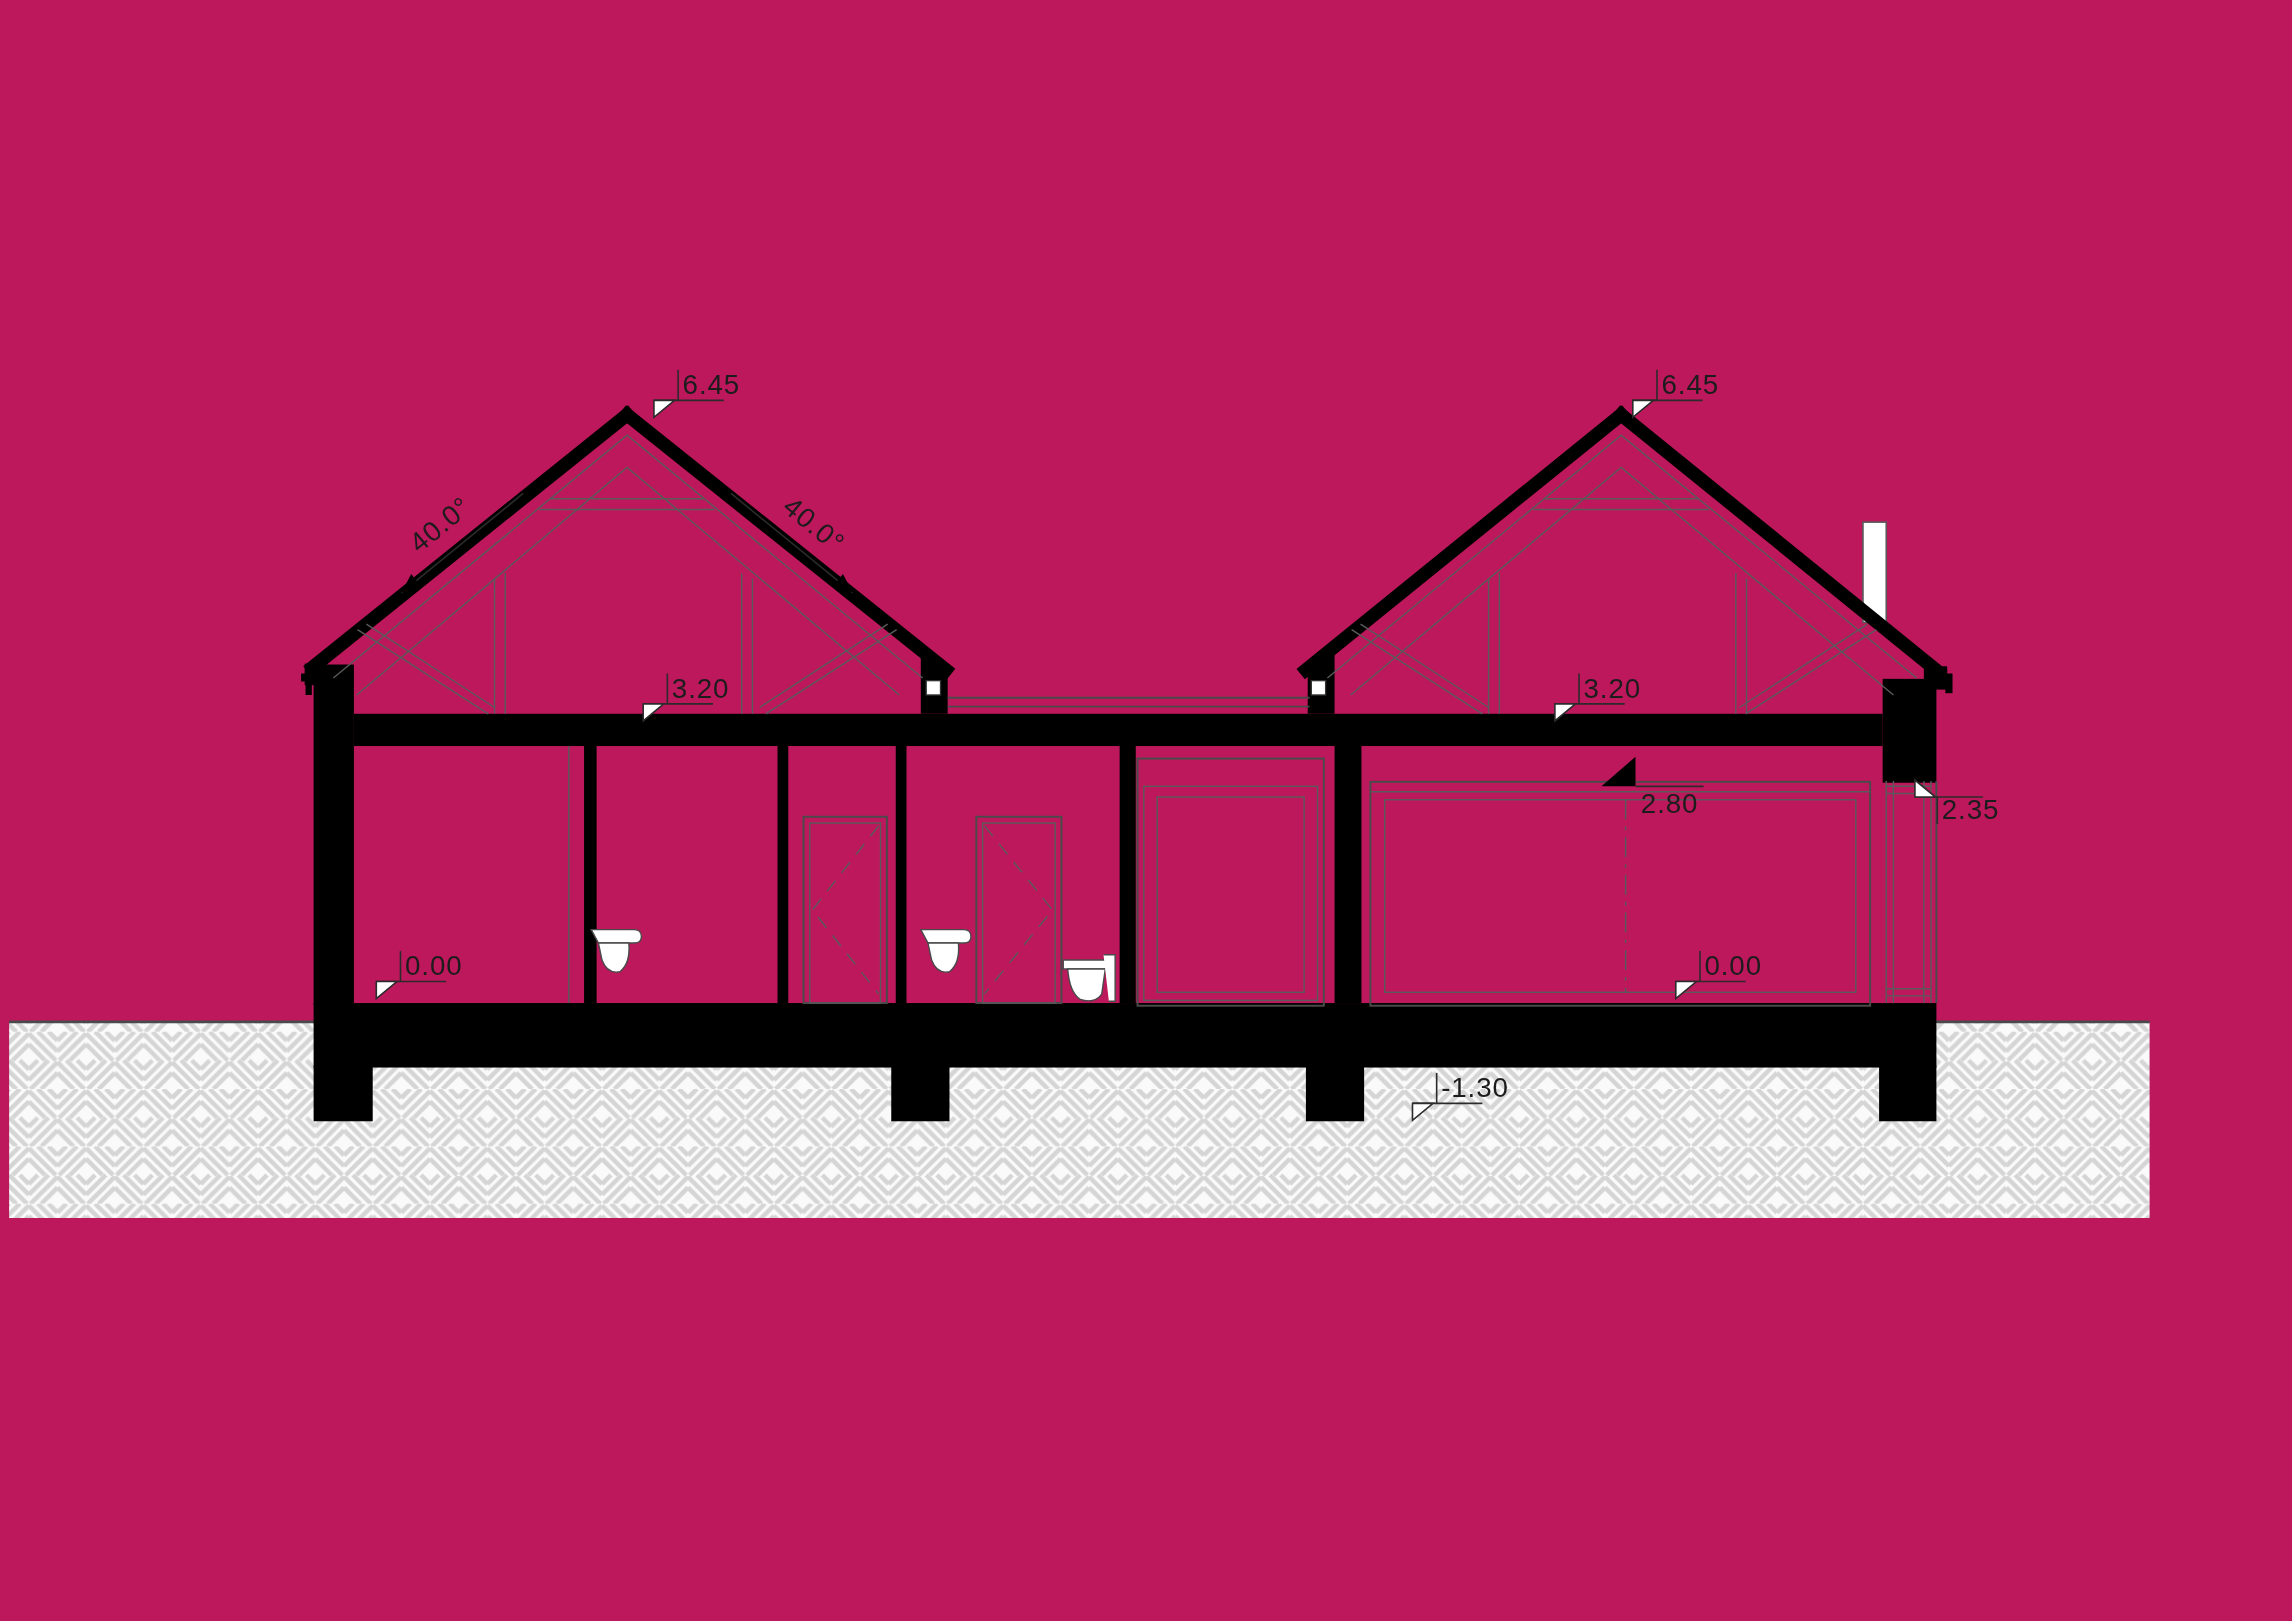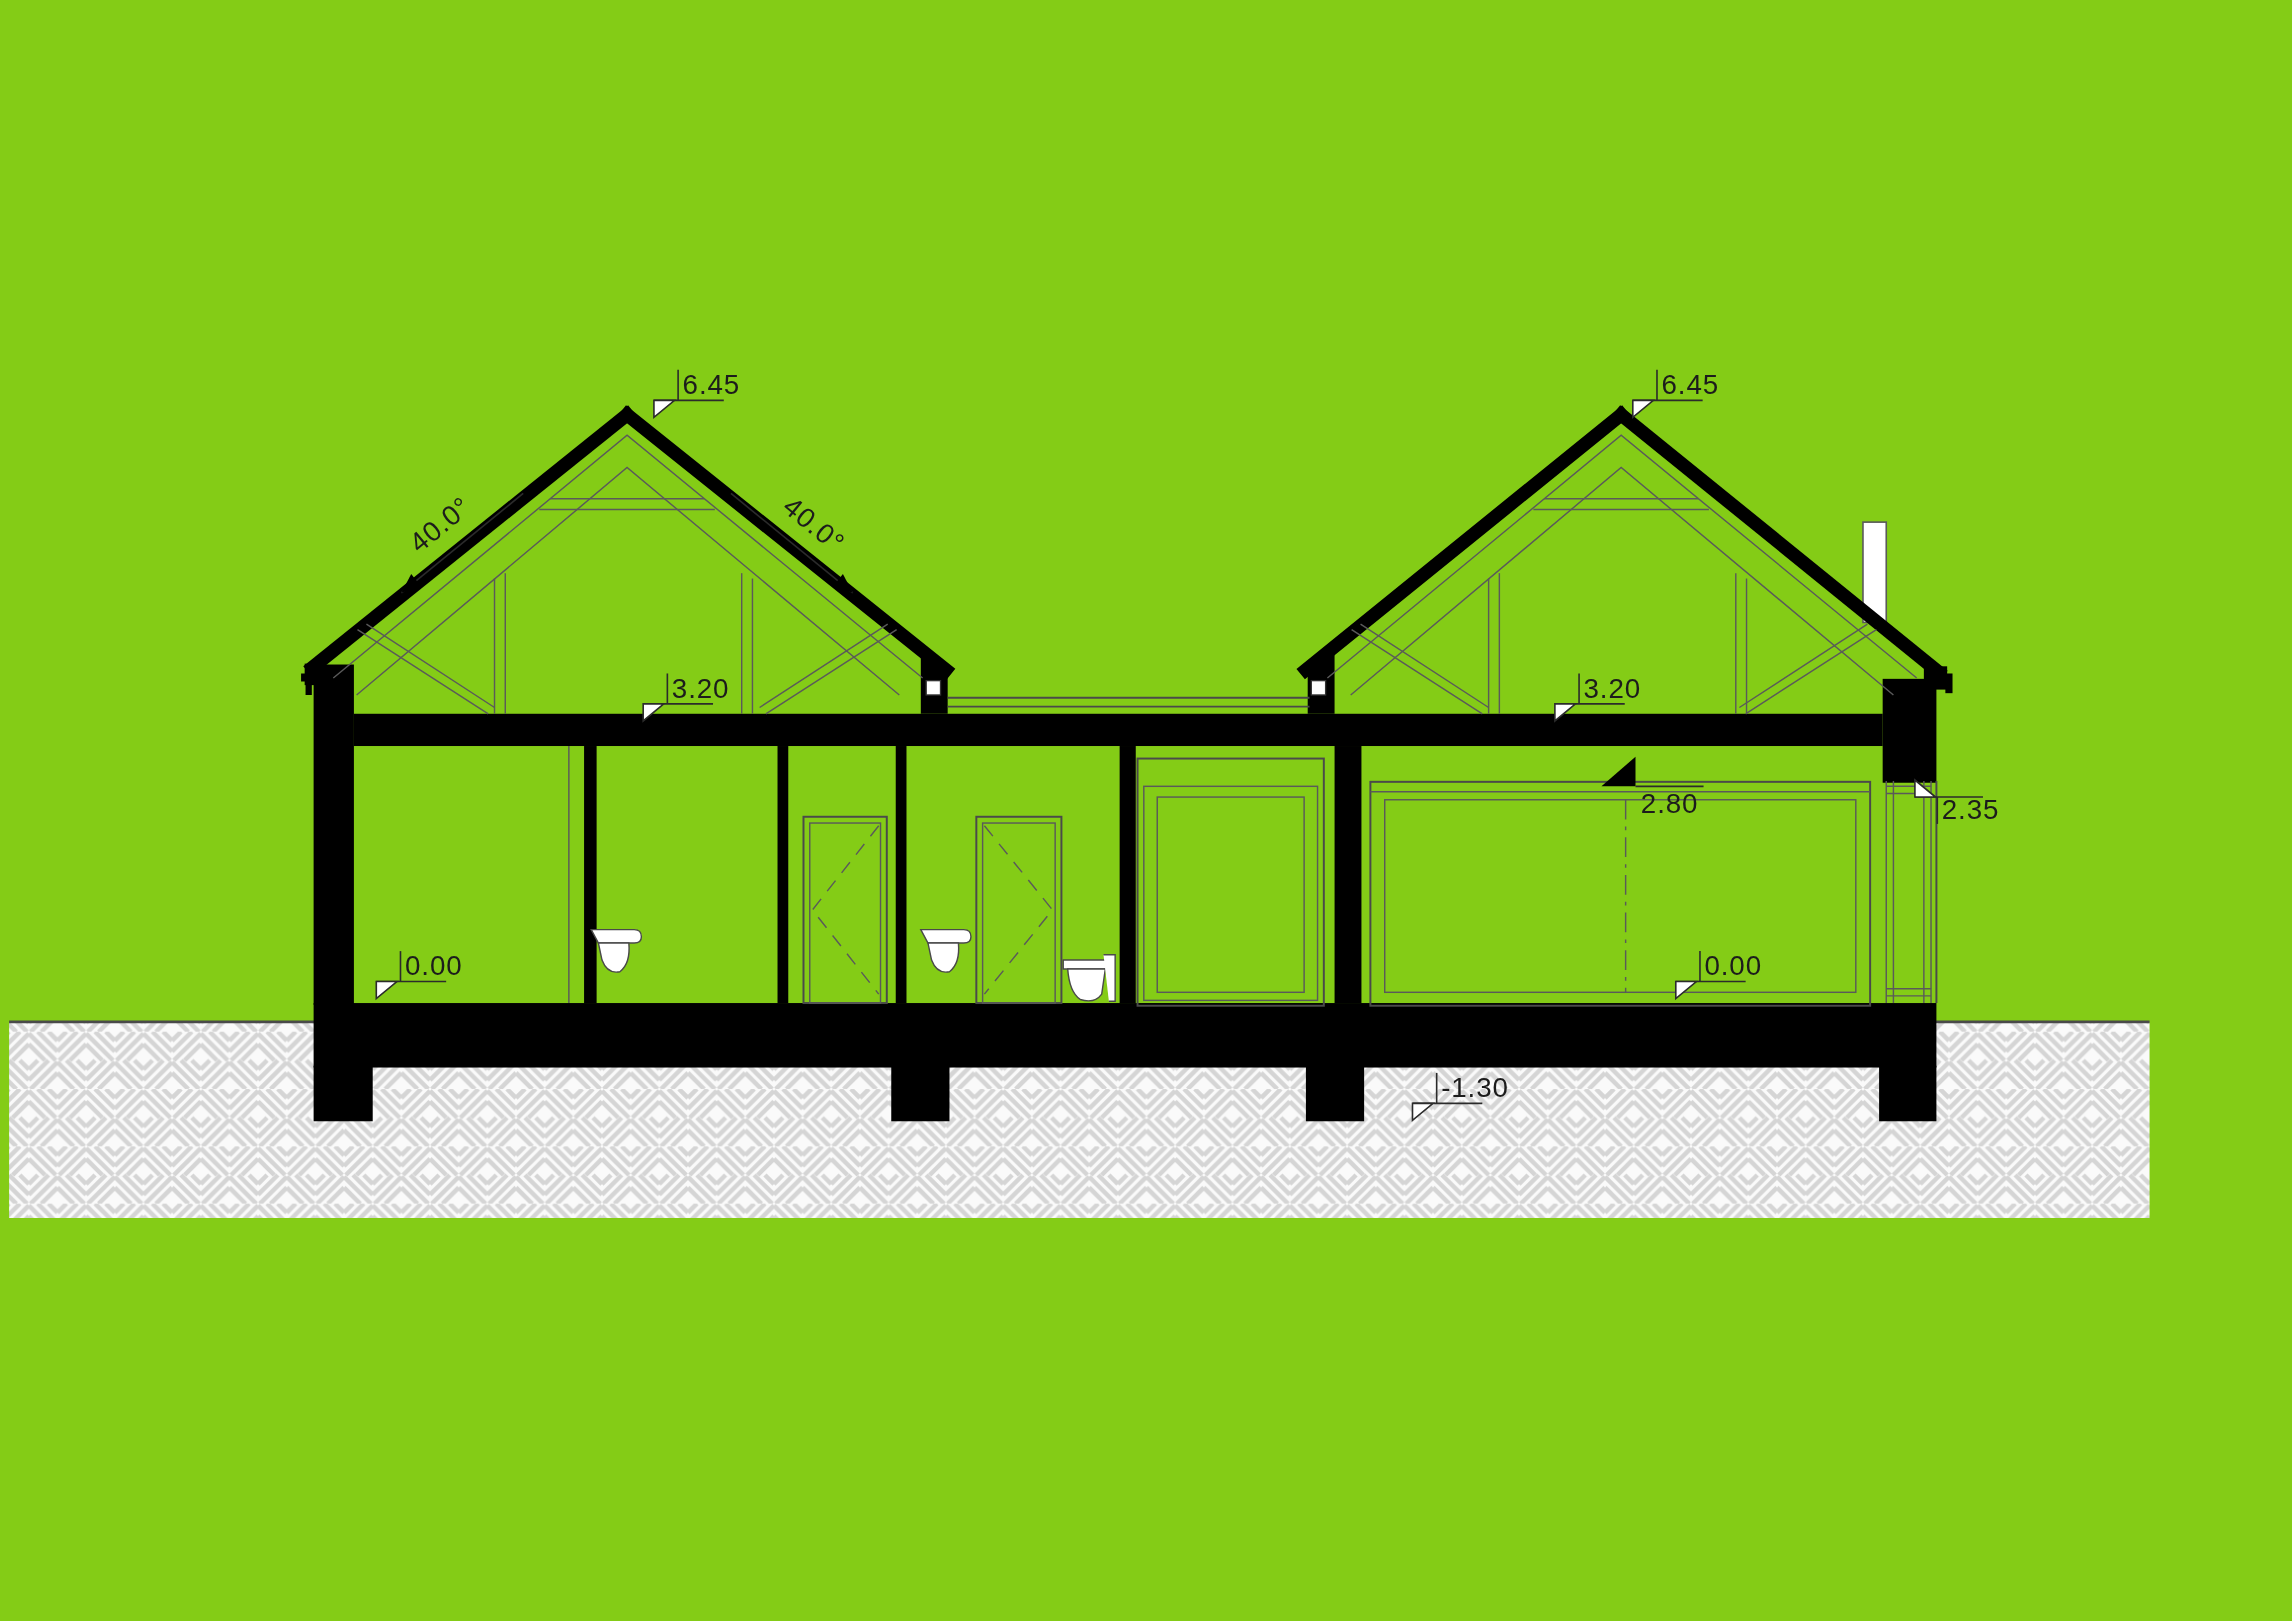--- a/index.html
+++ b/index.html
@@ -1,16 +1,16 @@
 <!DOCTYPE html>
 <html style="font-size:14.3px"><head>
 <meta charset="utf-8">
 <style>
   html,body{margin:0;padding:0;background:#ffffff;}
-  .stage{position:relative;width:2293px;height:1621px;background:#84cc16;overflow:hidden;
+  .stage{position:relative;width:2293px;height:1621px;background:#be185d;overflow:hidden;
          font-family:"Liberation Sans", sans-serif;}
   svg{display:block;}
   text.dim{font-family:"Liberation Sans", sans-serif;font-size:31px;fill:#1c1c1c;letter-spacing:1px;}
   .thin{stroke:#5a5a5a;stroke-width:1.6;fill:none;}
   .thin2{stroke:#4a4a4a;stroke-width:2.2;fill:none;}
   .cut{fill:#000000;stroke:none;}
   .mark{stroke:#2b2b2b;stroke-width:1.8;fill:none;}
   .tri-open{fill:#ffffff;stroke:#2b2b2b;stroke-width:1.8;}
   .tri-fill{fill:#000000;stroke:none;}
   .fixture{stroke:#4a4a4a;stroke-width:1.6;fill:#ffffff;}

